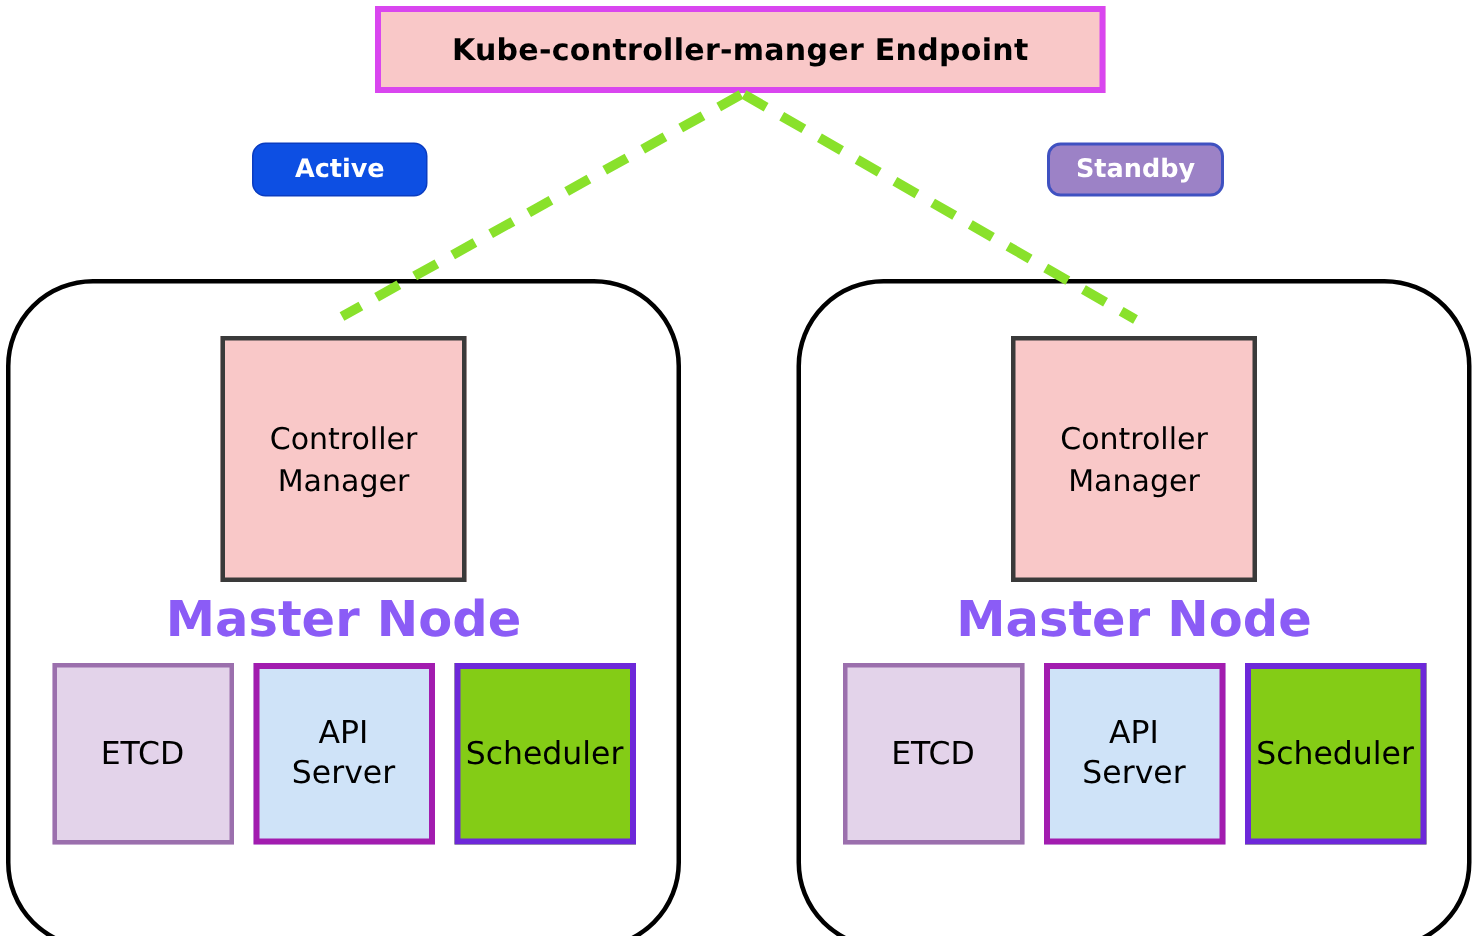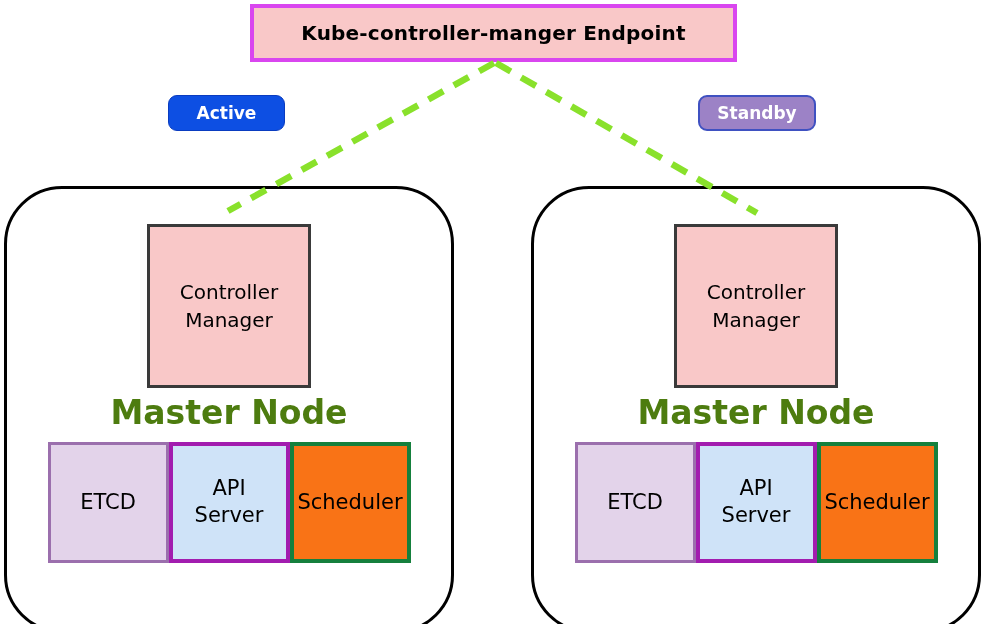--- a/index.html
+++ b/index.html
@@ -103,26 +103,27 @@
   }
   .cm-box span {
     font-size: 20px;
     color: #000000;
     line-height: 1.4;
   }
   .node-title {
     margin: 6px 0 0 0;
     font-size: 33px;
     font-weight: bold;
-    color: #4d7c0f;
+    color: #8b5cf6;
     line-height: 1.15;
   }
   .row {
     margin-top: 10px;
     display: flex;
+    gap: 13px;
   }
   .comp {
     width: 121px;
     height: 121px;
     box-sizing: border-box;
     display: flex;
     align-items: center;
     justify-content: center;
     text-align: center;
   }
@@ -133,22 +134,22 @@
   }
   .comp-etcd {
     background: #e3d3ea;
     border: 3px solid #9b6fad;
   }
   .comp-api {
     background: #cfe3f8;
     border: 4px solid #a21caf;
   }
   .comp-sched {
-    background: #f97316;
-    border: 4px solid #15803d;
+    background: #84cc16;
+    border: 4px solid #6d28d9;
   }
   .prewrap { white-space: pre-line; }
 </style>
 </head>
 <body>
 
 <div class="canvas">
 
   <svg class="connectors" width="983" height="624" viewBox="0 0 983 624">
     <line x1="494" y1="63" x2="228" y2="211"></line>

